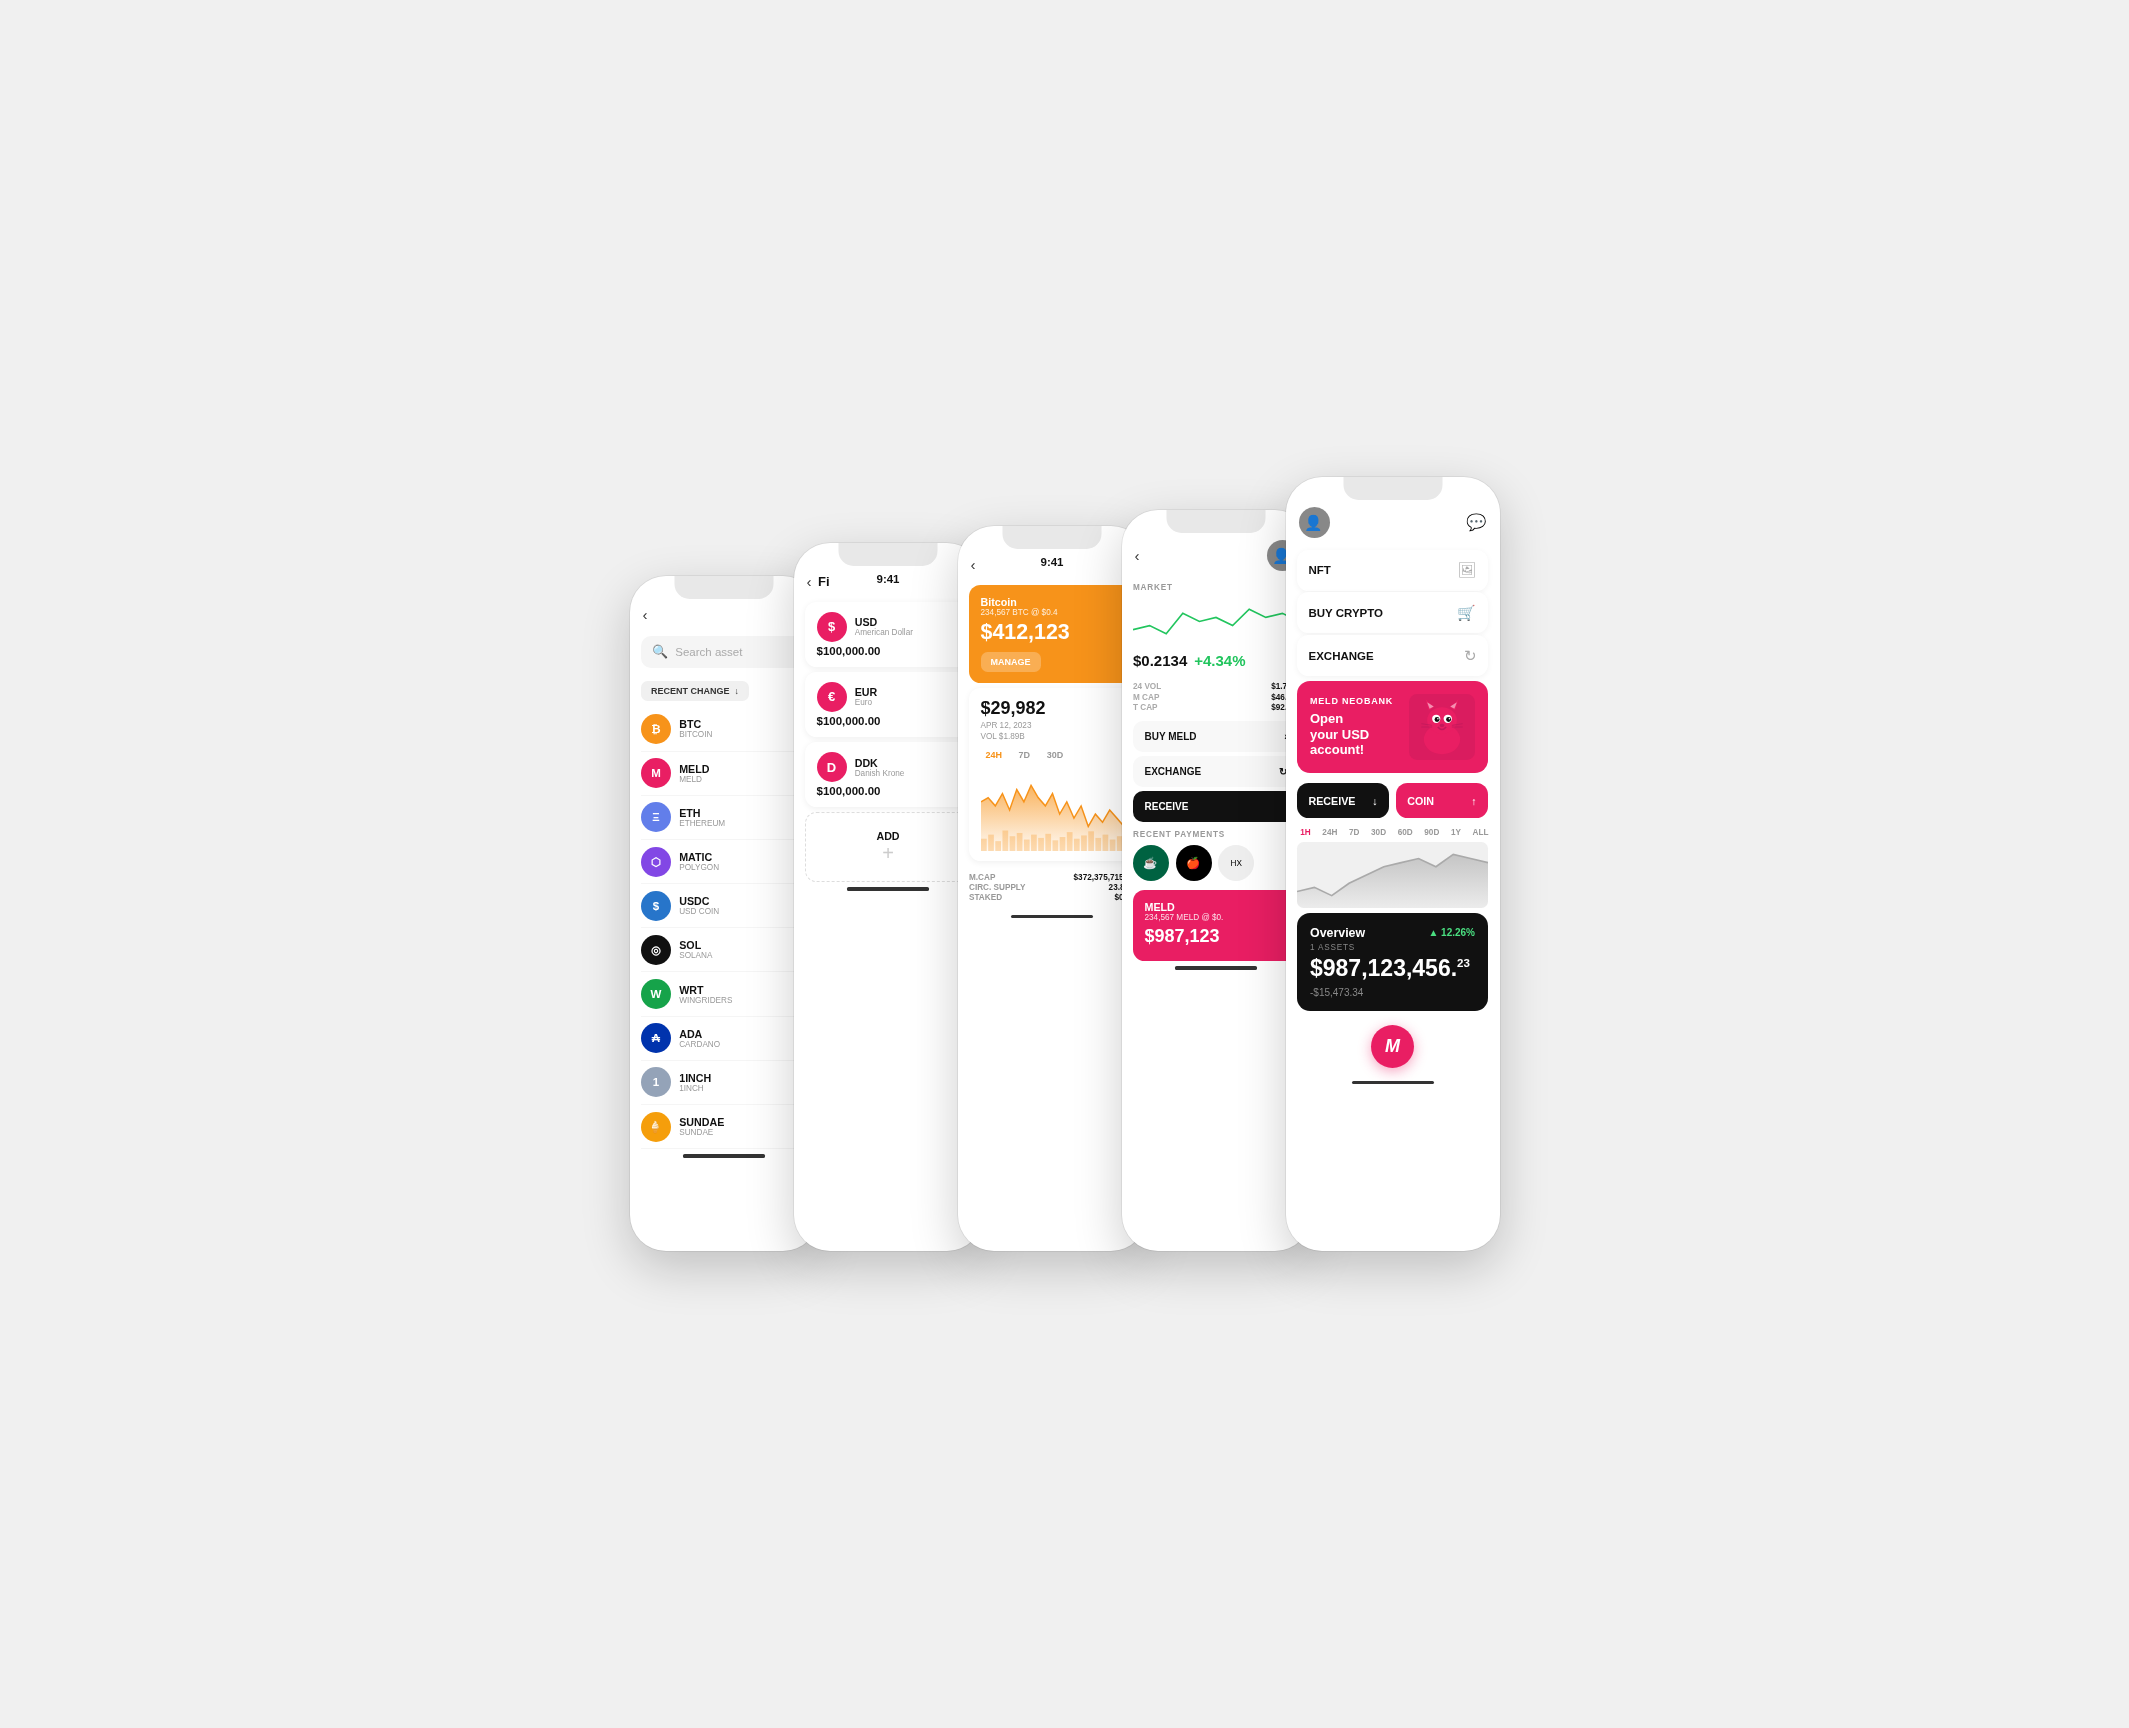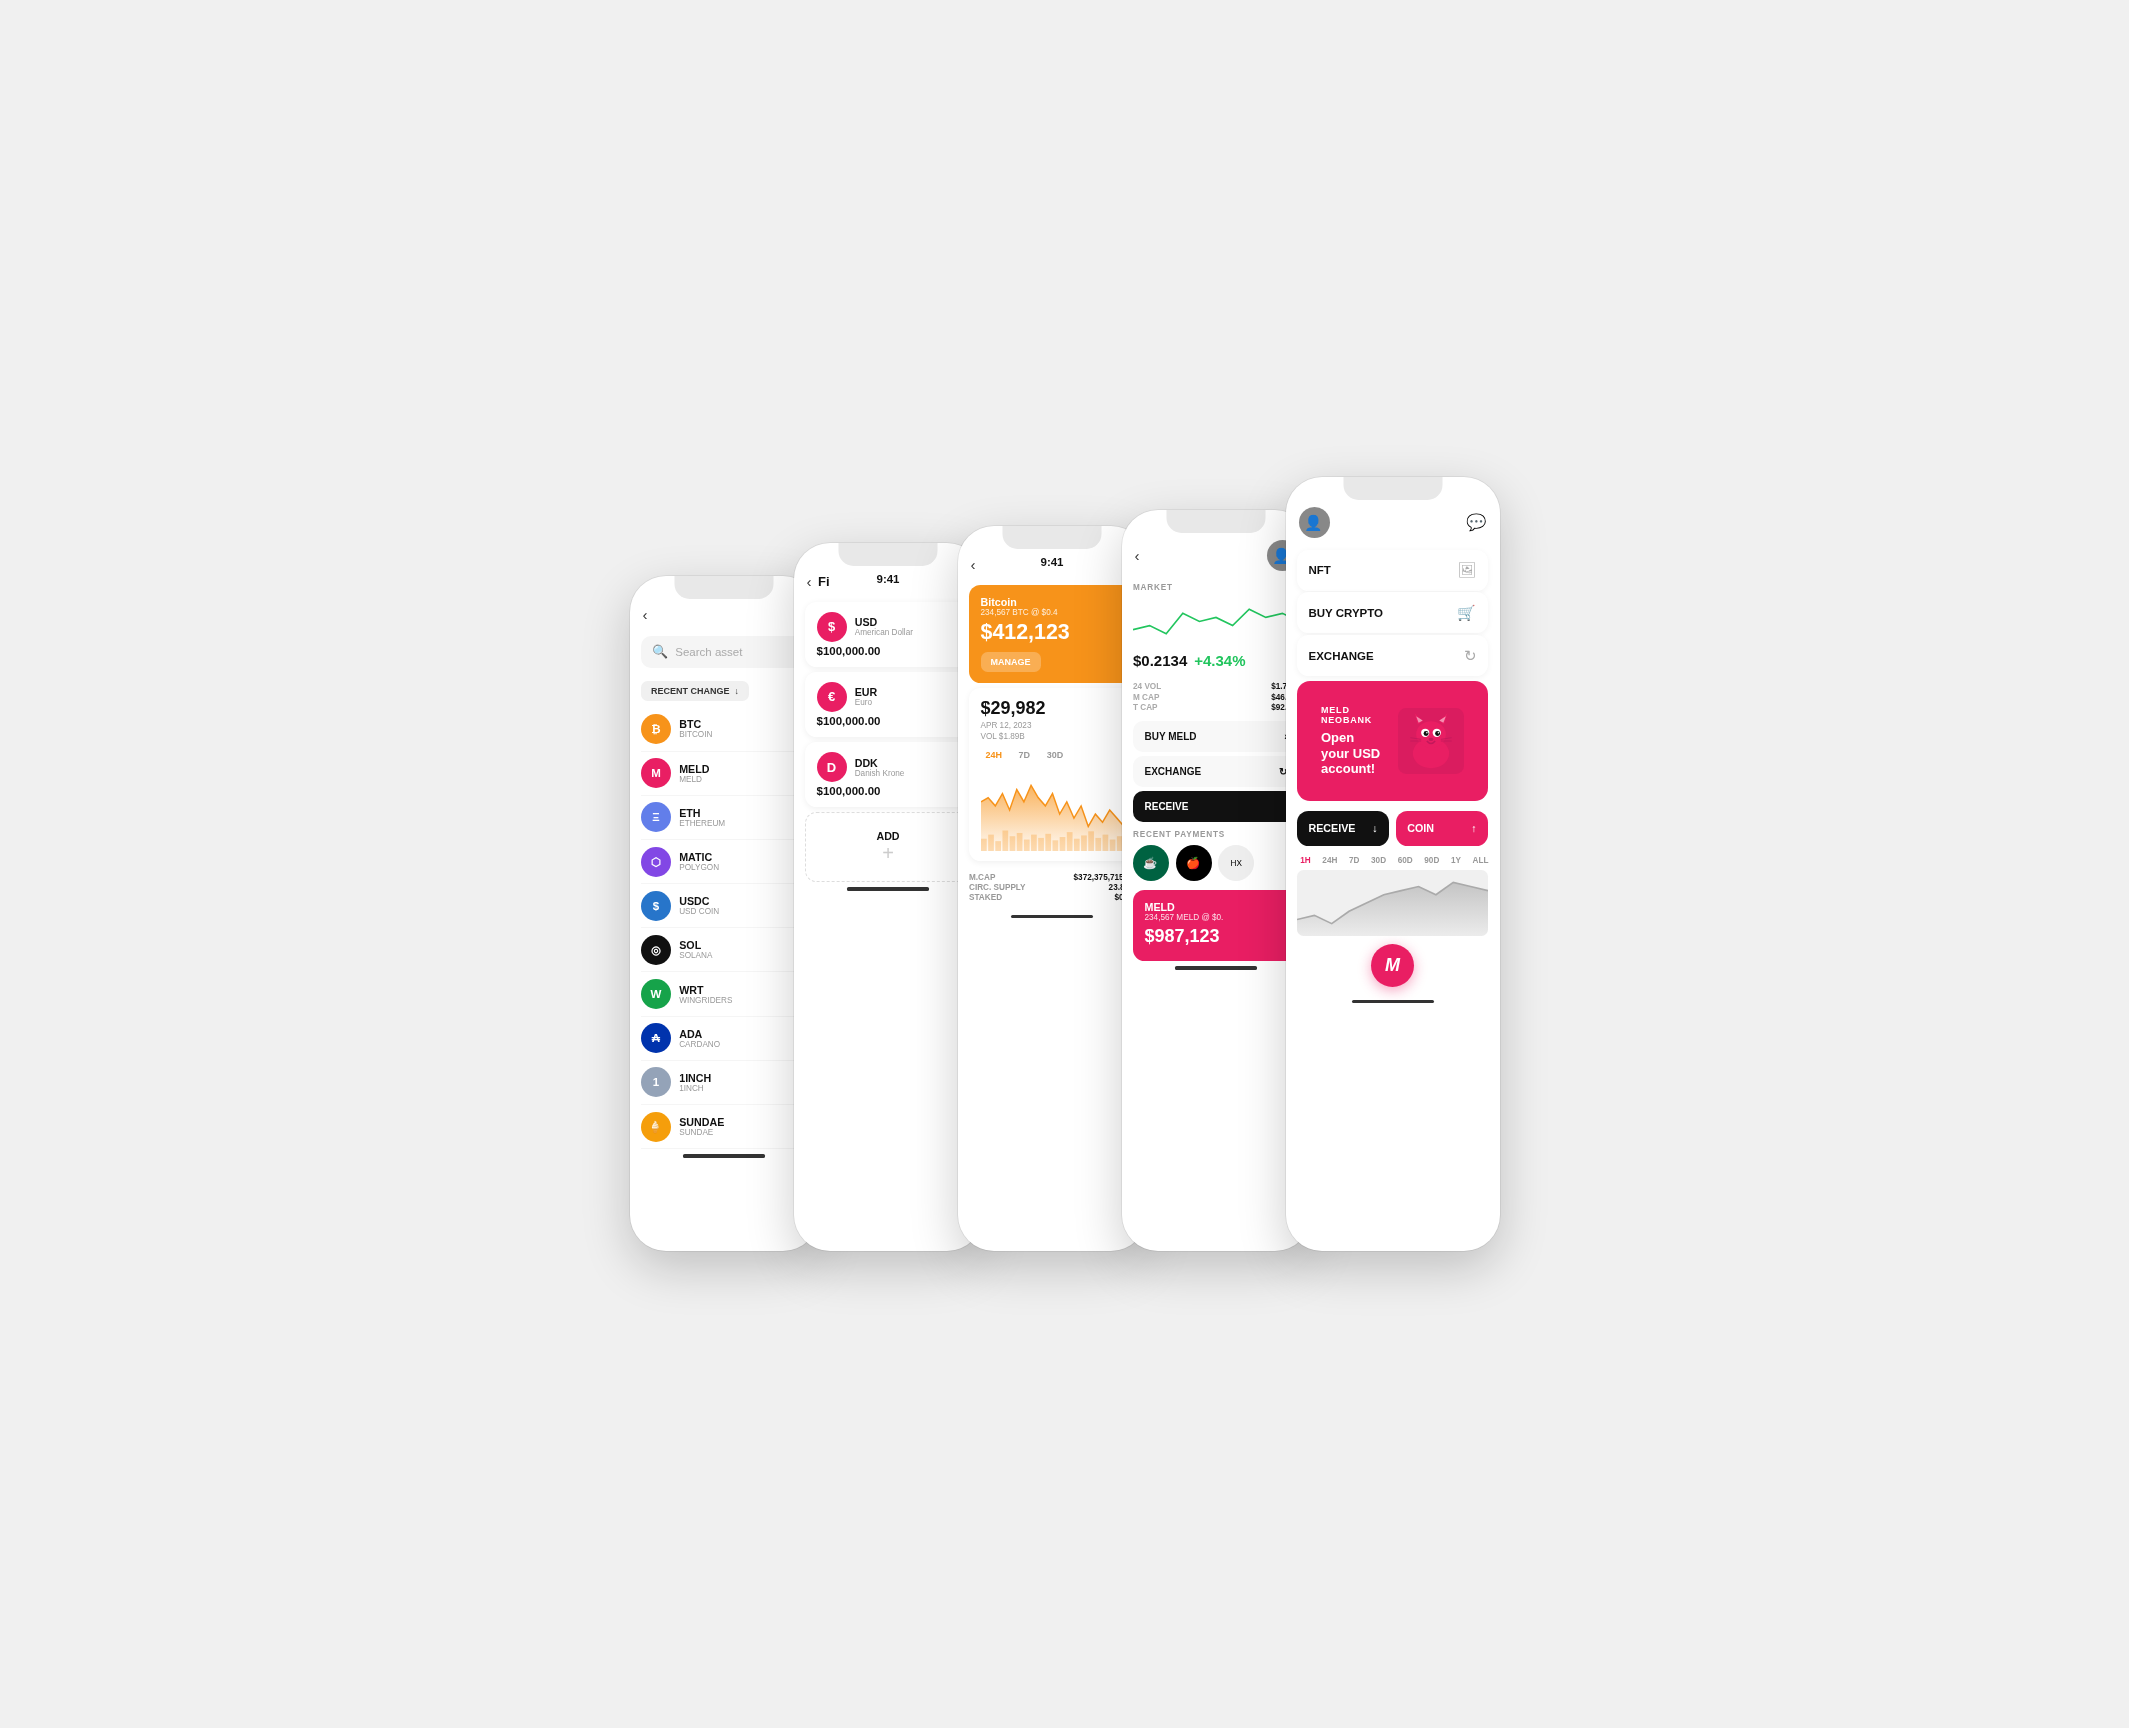--- a/index.html
+++ b/index.html
@@ -319,21 +319,21 @@
       align-items: center;
       box-shadow: 0 1.6px 6.6px rgba(0,0,0,0.05);
     }
     .section-title { font-size: 11.5px; font-weight: 700; color: #111; }
     .section-icon { font-size: 15px; color: #aaa; }
 
     .neobank-card {
       background: #e91e63;
       border-radius: 13px;
       margin: 5px 11.5px;
-      padding: 24px;
+      padding: 13px;
       display: flex;
       align-items: center;
       gap: 8.2px;
       min-height: 82px;
       position: relative;
       overflow: hidden;
     }
     .neobank-text { flex: 1; }
     .neobank-title { font-size: 9px; font-weight: 800; color: #fff; letter-spacing: 0.8px; }
     .neobank-desc { font-size: 13px; font-weight: 800; color: #fff; line-height: 1.2; margin-top: 5px; }
@@ -803,20 +803,31 @@
           <linearGradient id="grayGrad" x1="0" y1="0" x2="0" y2="1">
             <stop offset="0%" stop-color="#999" stop-opacity="0.5"></stop>
             <stop offset="100%" stop-color="#999" stop-opacity="0.05"></stop>
           </linearGradient>
         </defs>
         <path d="M0,60 L20,55 L40,65 L60,50 L80,40 L100,30 L120,25 L140,20 L160,30 L180,15 L200,20 L220,25 L220,80 L0,80 Z" fill="url(#grayGrad)"></path>
         <path d="M0,60 L20,55 L40,65 L60,50 L80,40 L100,30 L120,25 L140,20 L160,30 L180,15 L200,20 L220,25" fill="none" stroke="#aaa" stroke-width="2"></path>
       </svg>
     </div>
 
+    <div class="overview-card">
+      <div class="overview-header">
+        <span class="overview-title">Overview</span>
+        <span class="overview-change">▲ 12.26%</span>
+      </div>
+      <div class="overview-assets">1 ASSETS</div>
+      <div class="overview-balance">
+        <span>$987,123,456.</span><sup>23</sup>
+      </div>
+      <div class="overview-diff">-$15,473.34</div>
+    </div>
 
     <div class="bottom-nav">
       <div class="meld-fab">
         <span style="font-weight:800;font-style:italic">M</span>
       </div>
     </div>
     <div class="home-indicator"></div>
   </div>
 
 </div>

